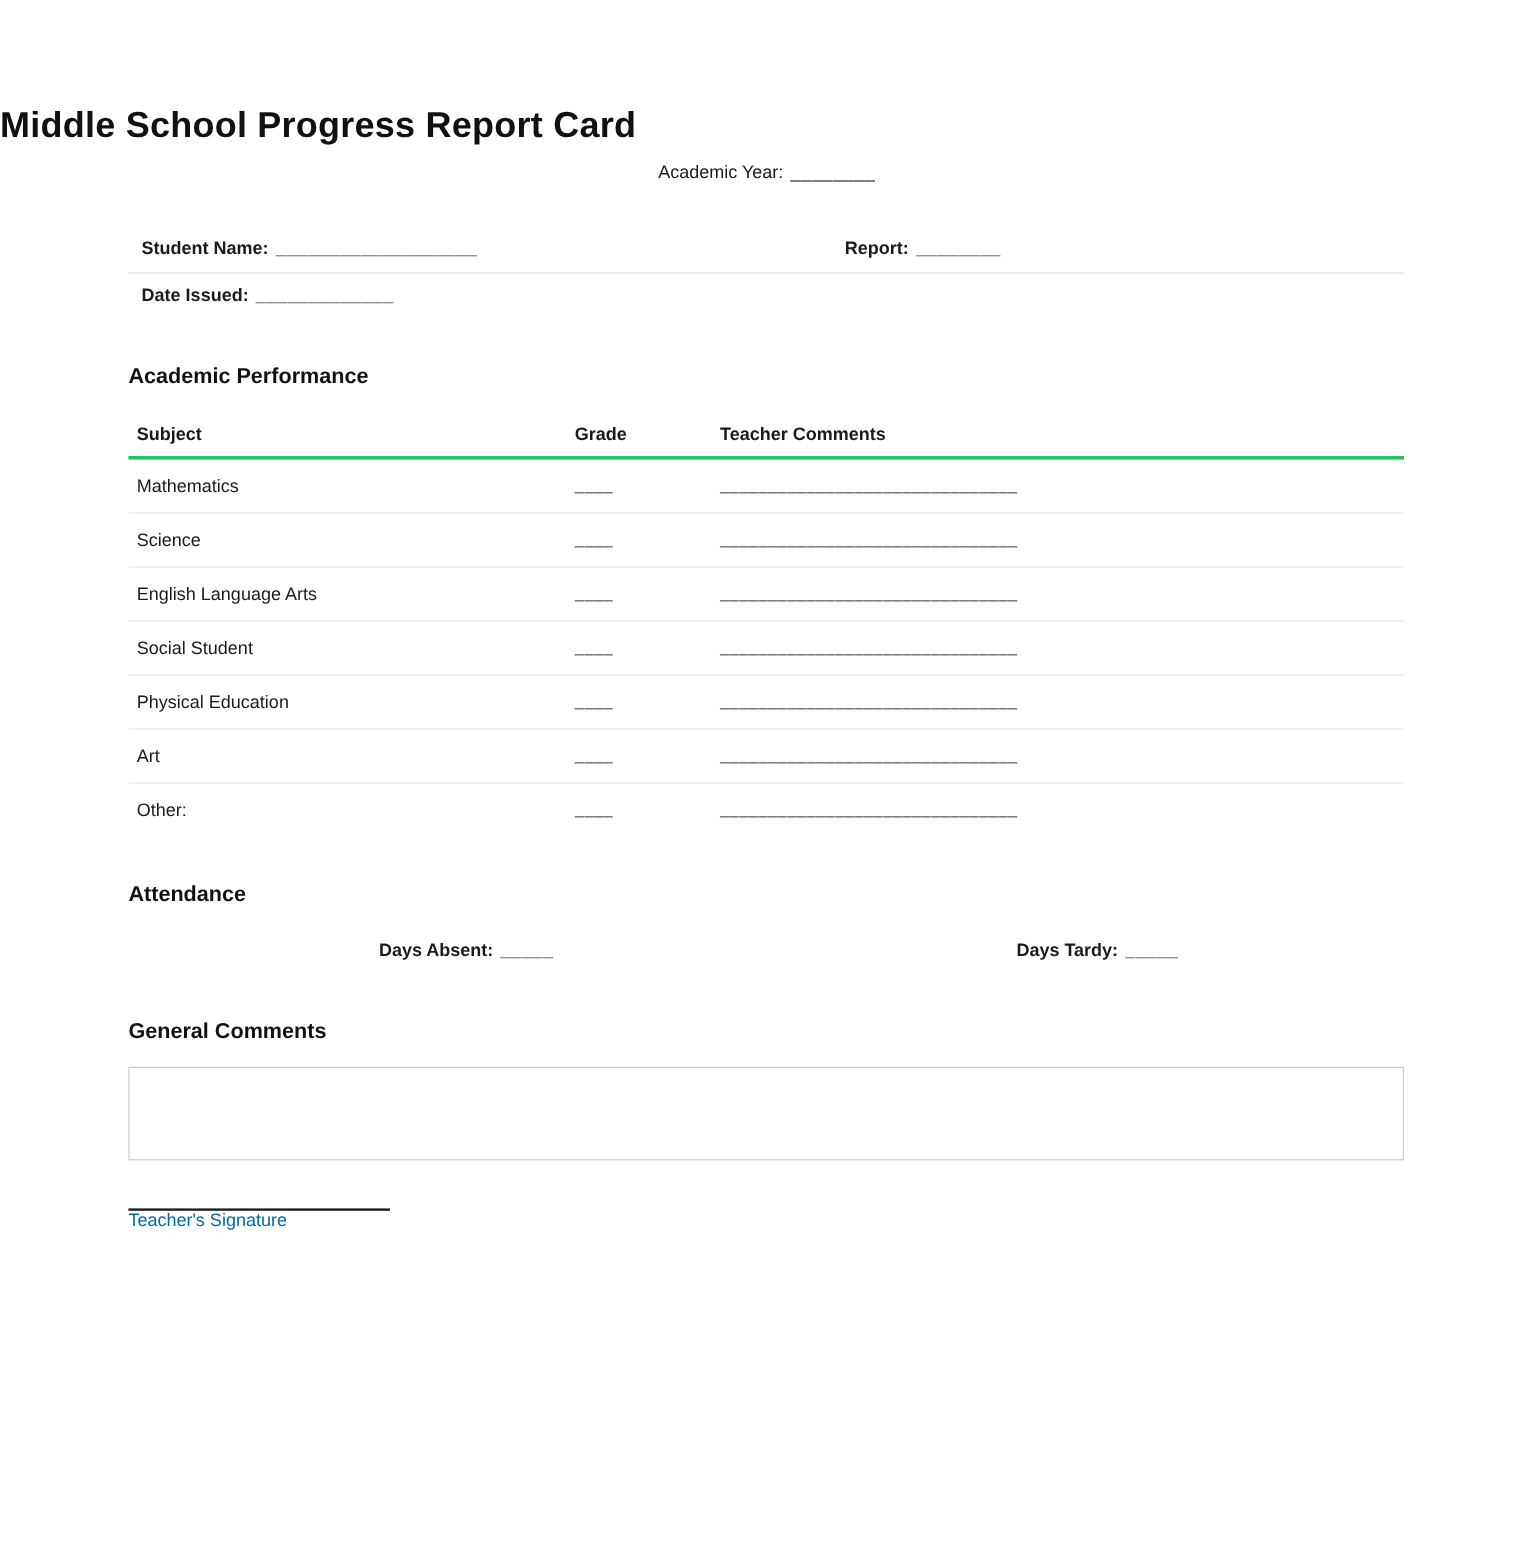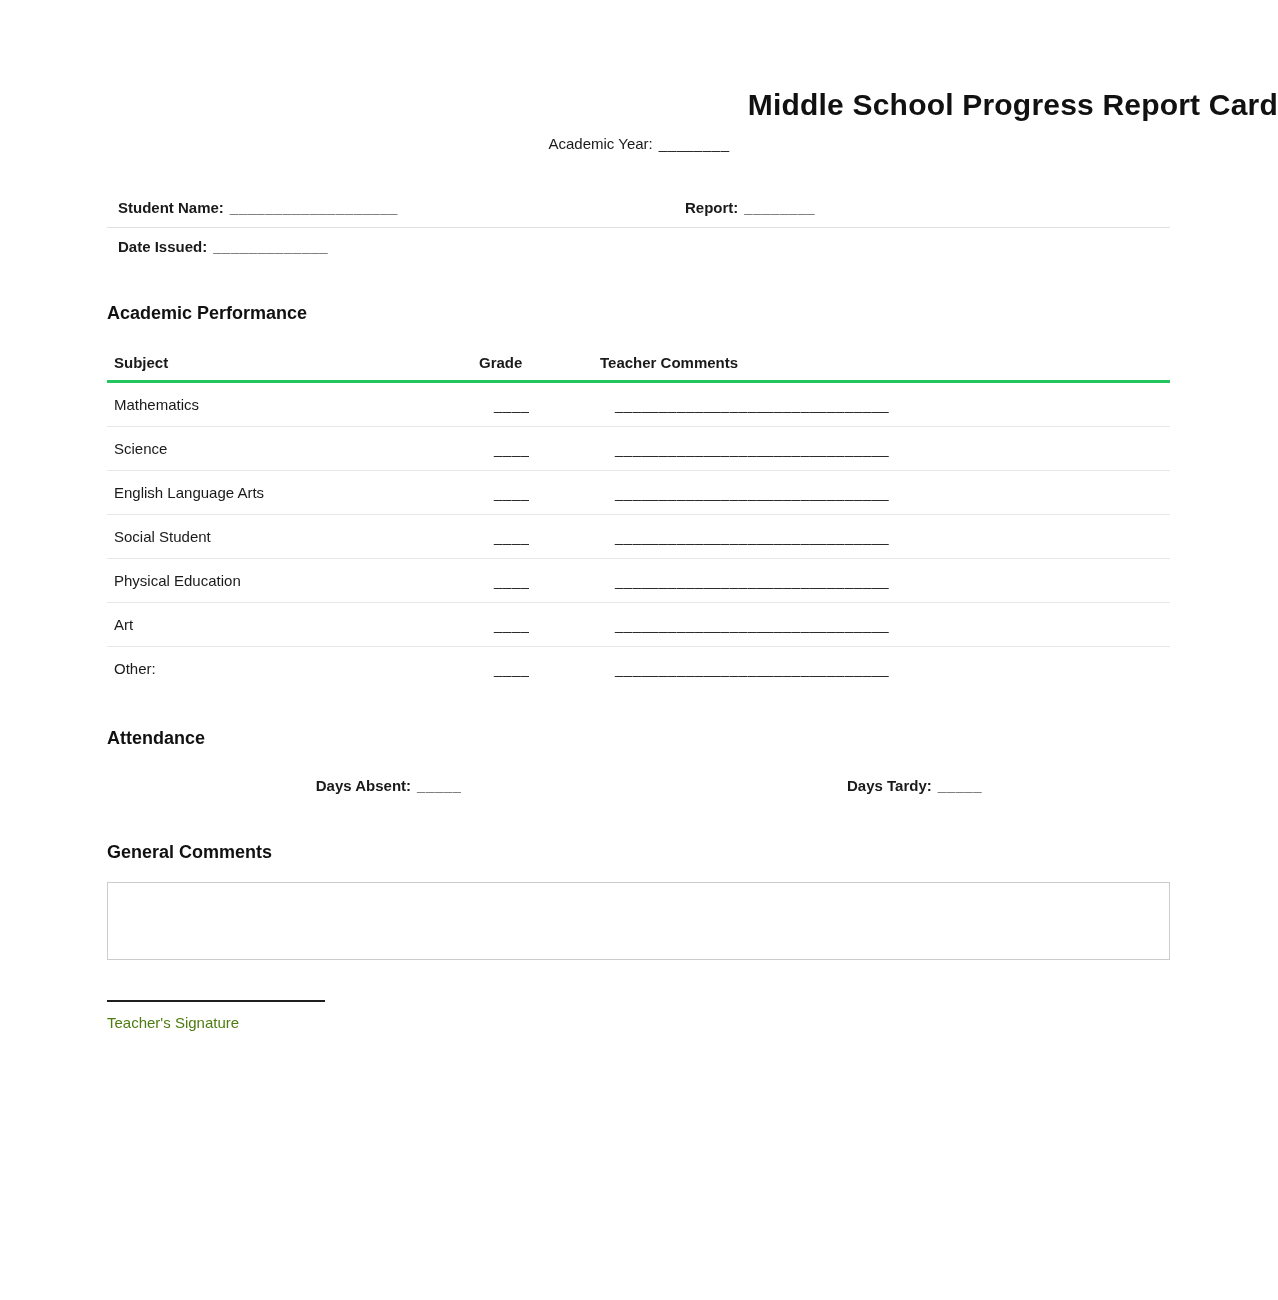--- a/index.html
+++ b/index.html
@@ -13,37 +13,38 @@
     width: 1278px; height: 1300px;
     background: #ffffff;
     position: relative;
     overflow: hidden;
   }
   .content { margin: 0 108px 0 107px; }
 
   .title {
     margin: 0; padding-top: 88px;
     font-size: 30px; font-weight: 700;
-    text-align: right; color: #111111;
+    text-align: left; color: #111111;
     letter-spacing: 0.2px;
   }
   .subtitle {
     margin-top: 13px;
     text-align: center;
     font-size: 15px; font-weight: 400;
   }
   .blank { margin-left: 6px; letter-spacing: 0.5px; white-space: nowrap; }
 
   
   .info-table { margin-top: 37px; }
   .info-row {
     display: grid;
     grid-template-columns: 578px 1fr;
     align-items: center;
     padding: 10px 0 11px 0;
+    gap: 19px;
   }
   .info-row.bordered { border-bottom: 1px solid #e0e0e0; }
   .info-cell { font-size: 15px; padding-left: 11px; }
   .info-cell.right-col { padding-left: 0; }
   .bold-pair { font-weight: 700; }
 
   
   .section-heading {
     margin: 0; font-size: 18px; font-weight: 700; color: #111111;
   }
@@ -62,21 +63,21 @@
     padding: 0 0 9px 0;
     border-bottom: 3px solid #22c55e;
   }
   .perf-header .perf-cell { font-weight: 600; font-size: 15px; }
   .perf-body-row {
     padding: 13px 0;
     border-bottom: 1px solid #e7e7e7;
   }
   .perf-body-row.last { border-bottom: none; }
   .perf-cell { font-size: 15px; padding-left: 7px; }
-  .perf-cell .blank { margin-left: 15px; }
+  .perf-cell .blank { margin-left: 0; font-family: Liberation Serif, serif; }
 
   
   .attendance-row {
     margin-top: 28px;
     display: grid;
     grid-template-columns: 552px 1fr;
     font-size: 15px;
     text-align: center;
   }
   .attendance-field { padding-left: 11px; }
@@ -96,23 +97,23 @@
     display: flex;
     justify-content: space-between;
   }
   .sig-block { width: 218px; }
   .sig-block.right { width: 217px; }
   .sig-line {
     border-top: 2px solid #1f1f1f;
     height: 0;
   }
   .sig-label {
-    margin-top: 12px;
+    margin-top: 0;
     font-size: 15px;
-    color: #4d7c0f;
+    color: #0369a1;
   }
 </style>
 </head>
 <body>
 
 <div class="page">
   <h1 class="title">Middle School Progress Report Card</h1>
 
   <div class="subtitle">
     <span>Academic Year:</span><span class="blank">________</span>

